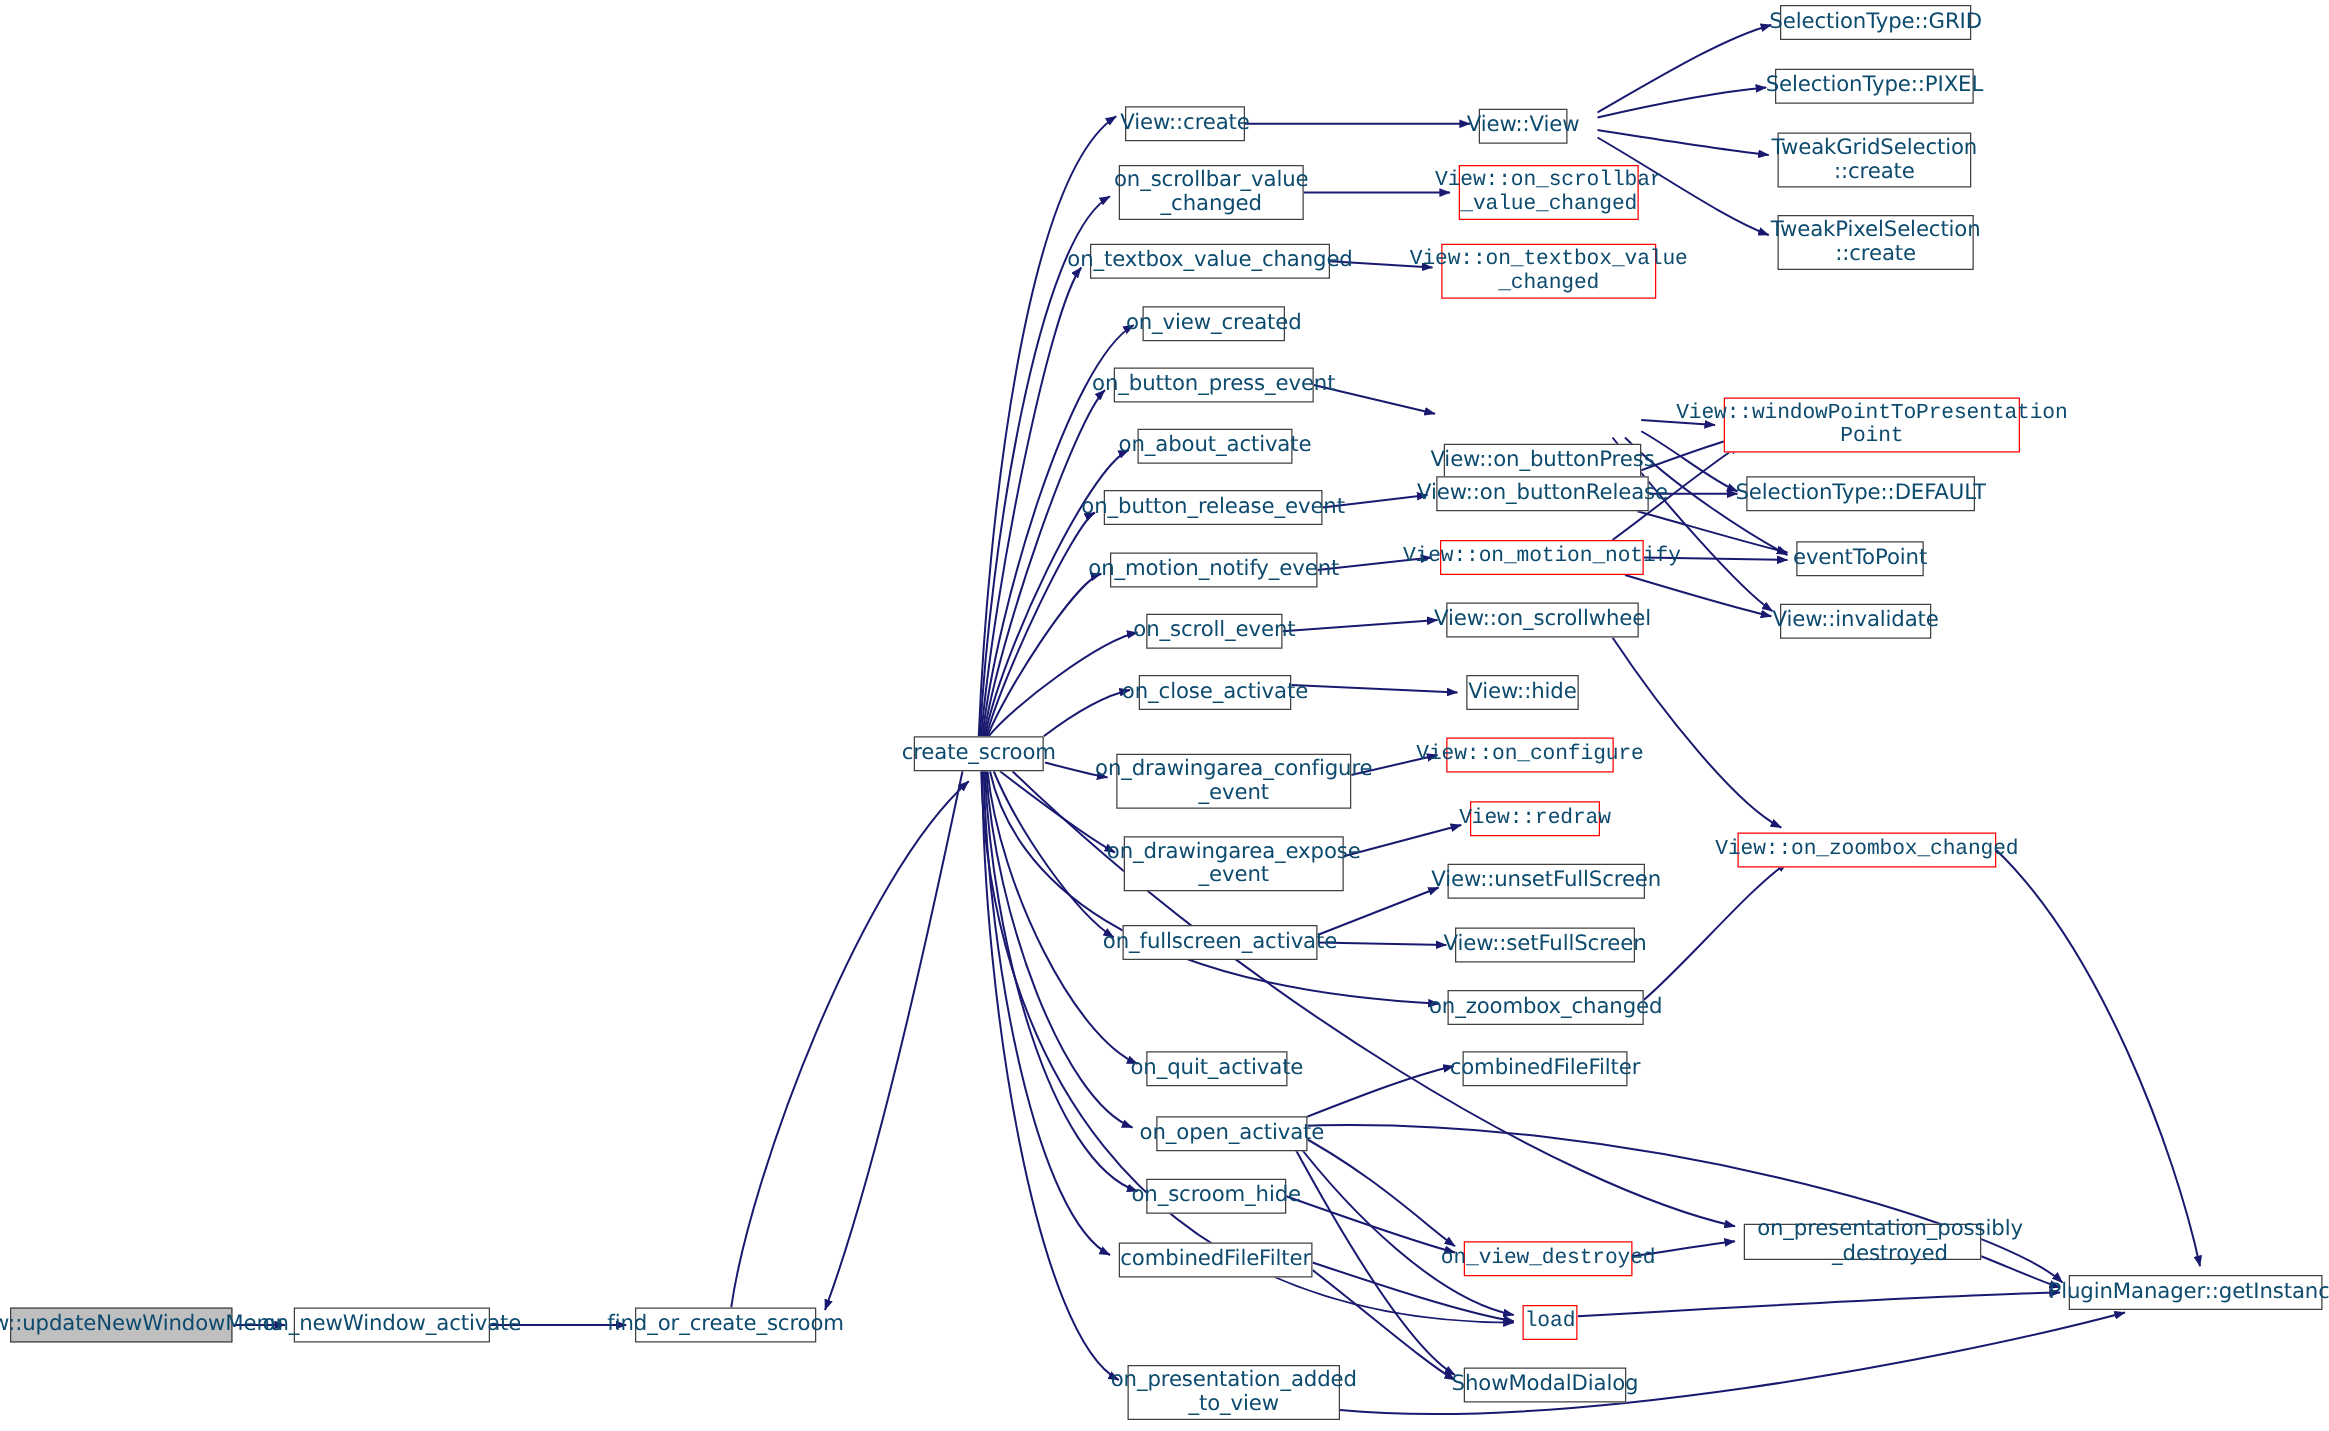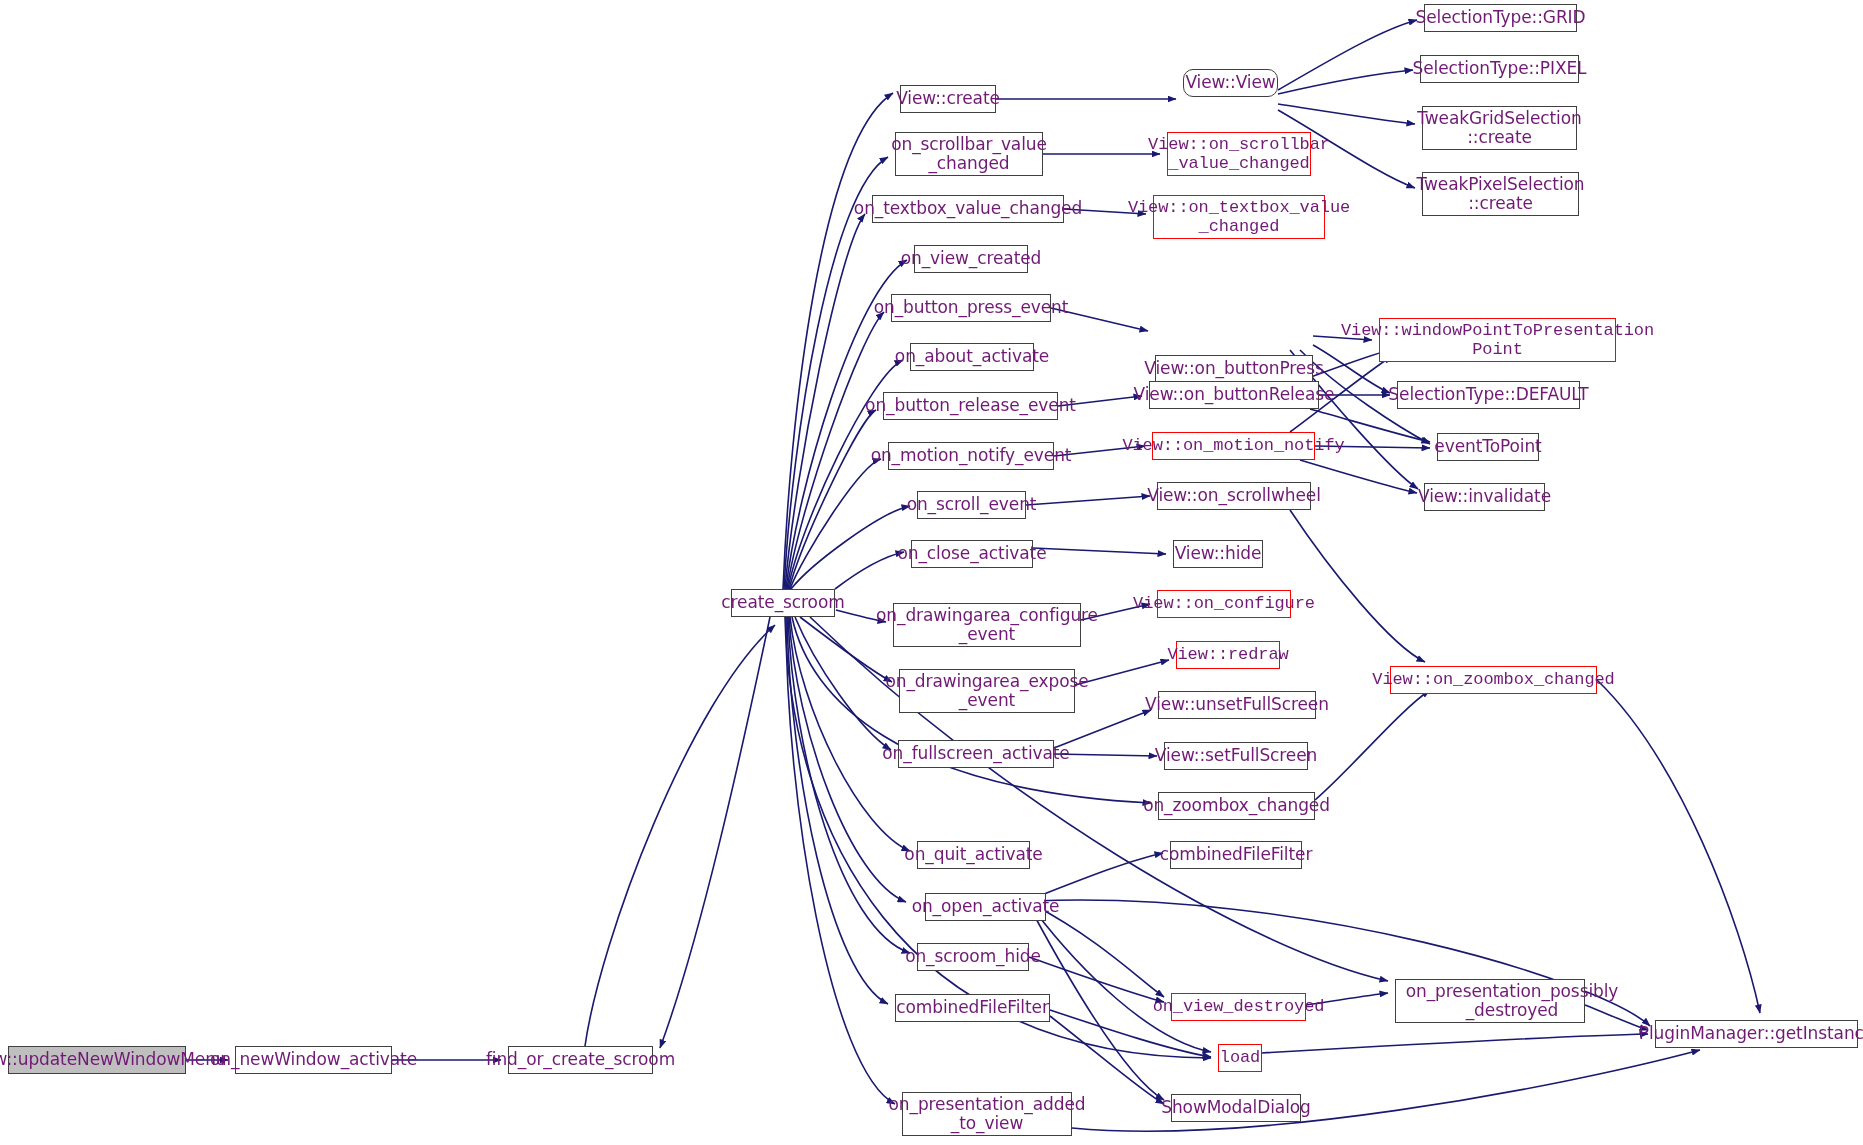--- a/index.html
+++ b/index.html
@@ -9,21 +9,21 @@
   #edges{position:absolute;left:0;top:0;width:1863px;height:1145px;pointer-events:none;}
   .node{
     position:absolute;
     box-sizing:border-box;
     display:flex;
     align-items:center;
     justify-content:center;
     text-align:center;
     background:#ffffff;
     border:1px solid #404040;
-    color:#701a75;
+    color:#0c4a6e;
     font-size:17px;
     line-height:1.12;
     letter-spacing:-0.1px;
     white-space:pre-line;
     padding:0 3px;
   }
   .node.red{border-color:#ff0000;font-family:Liberation Mono, monospace;}
   .node.filled{background:#bfbfbf;}
 </style>
 </head>
@@ -125,21 +125,21 @@
 _event</div>
       <div class="node" style="left: 899px; top: 669px; width: 176px; height: 44px;">on_drawingarea_expose
 _event</div>
       <div class="node" style="left: 898px; top: 740px; width: 156px; height: 28px;">on_fullscreen_activate</div>
       <div class="node" style="left: 917px; top: 841px; width: 113px; height: 28px;">on_quit_activate</div>
       <div class="node" style="left: 913px; top: 893px; width: 121px; height: 28px; margin-left: 12px;">on_open_activate</div>
       <div class="node" style="left: 917px; top: 943px; width: 112px; height: 28px;">on_scroom_hide</div>
       <div class="node" style="left: 895px; top: 994px; width: 155px; height: 28px;">combinedFileFilter</div>
       <div class="node" style="left: 902px; top: 1092px; width: 170px; height: 44px;">on_presentation_added
 _to_view</div>
-      <div class="node" style="left: 1183px; top: 69px; width: 95px; height: 28px; border-radius: 10px;">View::View</div>
+      <div class="node" style="left: 1183px; top: 87px; width: 71px; height: 28px;">View::View</div>
       <div class="node red" style="left: 1167px; top: 132px; width: 144px; height: 44px;">View::on_scrollbar
 _value_changed</div>
       <div class="node red" style="left: 1153px; top: 195px; width: 172px; height: 44px;">View::on_textbox_value
 _changed</div>
       <div class="node" style="left: 1155px; top: 322px; width: 158px; height: 28px; margin-top: 33px;">View::on_buttonPress</div>
       <div class="node" style="left: 1149px; top: 381px; width: 170px; height: 28px;">View::on_buttonRelease</div>
       <div class="node red" style="left: 1152px; top: 432px; width: 163px; height: 28px;">View::on_motion_notify</div>
       <div class="node" style="left: 1157px; top: 482px; width: 154px; height: 28px;">View::on_scrollwheel</div>
       <div class="node" style="left: 1173px; top: 540px; width: 90px; height: 28px;">View::hide</div>
       <div class="node red" style="left: 1157px; top: 590px; width: 134px; height: 28px;">View::on_configure</div>
@@ -156,17 +156,17 @@
       <div class="node" style="left: 1422px; top: 106px; width: 155px; height: 44px;">TweakGridSelection
 ::create</div>
       <div class="node" style="left: 1422px; top: 172px; width: 157px; height: 44px;">TweakPixelSelection
 ::create</div>
       <div class="node red" style="left: 1379px; top: 318px; width: 237px; height: 44px;">View::windowPointToPresentation
 Point</div>
       <div class="node" style="left: 1397px; top: 381px; width: 183px; height: 28px;">SelectionType::DEFAULT</div>
       <div class="node" style="left: 1437px; top: 433px; width: 102px; height: 28px;">eventToPoint</div>
       <div class="node" style="left: 1424px; top: 483px; width: 121px; height: 28px;">View::invalidate</div>
       <div class="node red" style="left: 1390px; top: 666px; width: 207px; height: 28px;">View::on_zoombox_changed</div>
-      <div class="node" style="left: 1395px; top: 979px; width: 190px; height: 44px; padding-left: 47px;">on_presentation_possibly
+      <div class="node" style="left: 1395px; top: 979px; width: 190px; height: 29px; padding-left: 47px;">on_presentation_possibly
 _destroyed</div>
       <div class="node" style="left: 1655px; top: 1020px; width: 203px; height: 28px;">PluginManager::getInstance</div>
     </div>
 </div>
 
 </body></html>

